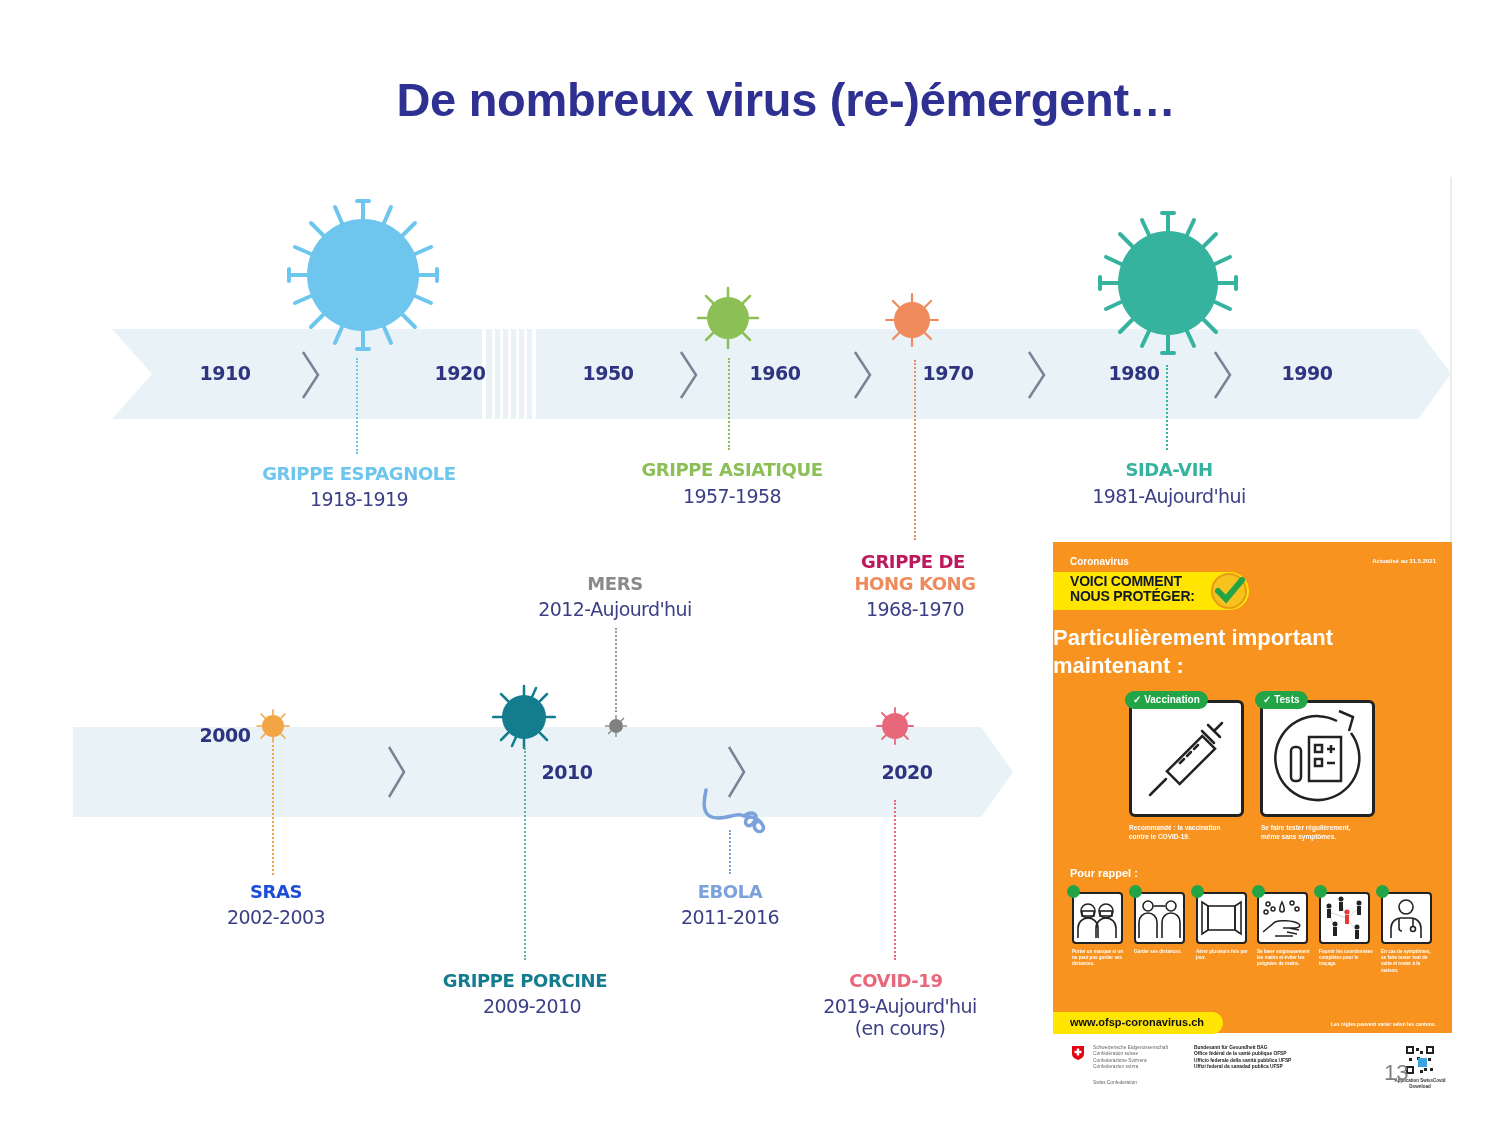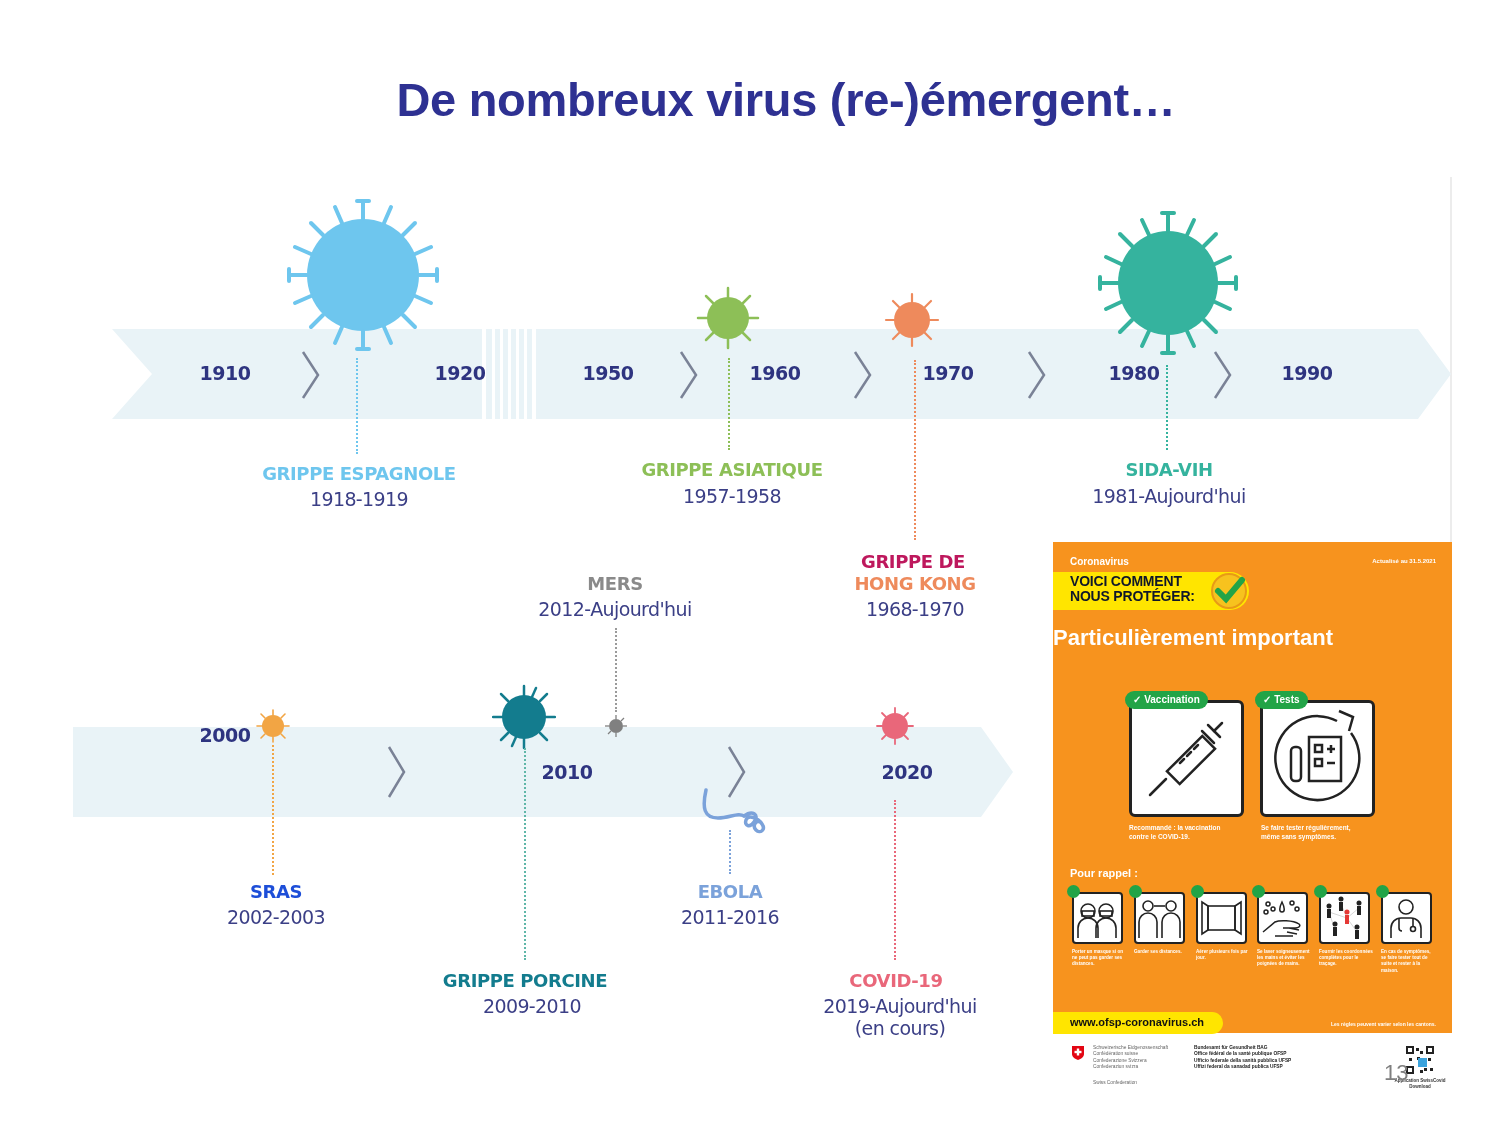--- a/index.html
+++ b/index.html
@@ -321,20 +321,21 @@
   <div class="p-banner-text">
     <div>VOICI COMMENT</div>
     <div>NOUS PROTÉGER:</div>
   </div>
   <svg class="p-check-big" width="40" height="38" viewBox="0 0 40 38">
     <circle cx="20" cy="19" r="17" fill="#F7C21E" stroke="#E89A16" stroke-width="2"></circle>
     <polyline points="9,19 17,27 33,8" fill="none" stroke="#22A447" stroke-width="6" stroke-linecap="round"></polyline>
   </svg>
   <div class="p-headline">
     <div>Particulièrement important</div>
+    <div>maintenant :</div>
   </div>
 
   <div class="p-card" style="left:76px; top:158px; width:115px; height:117px;">
     <svg width="109" height="111" viewBox="0 0 109 111">
       <g fill="none" stroke="#222" stroke-width="2.5" stroke-linecap="round">
         <line x1="18" y1="92" x2="34" y2="76"></line>
         <rect x="34" y="48" width="50" height="18" transform="rotate(-45 59 57)"></rect>
         <line x1="70" y1="28" x2="82" y2="40"></line>
         <line x1="76" y1="22" x2="88" y2="34"></line>
         <line x1="82" y1="28" x2="90" y2="20"></line>

